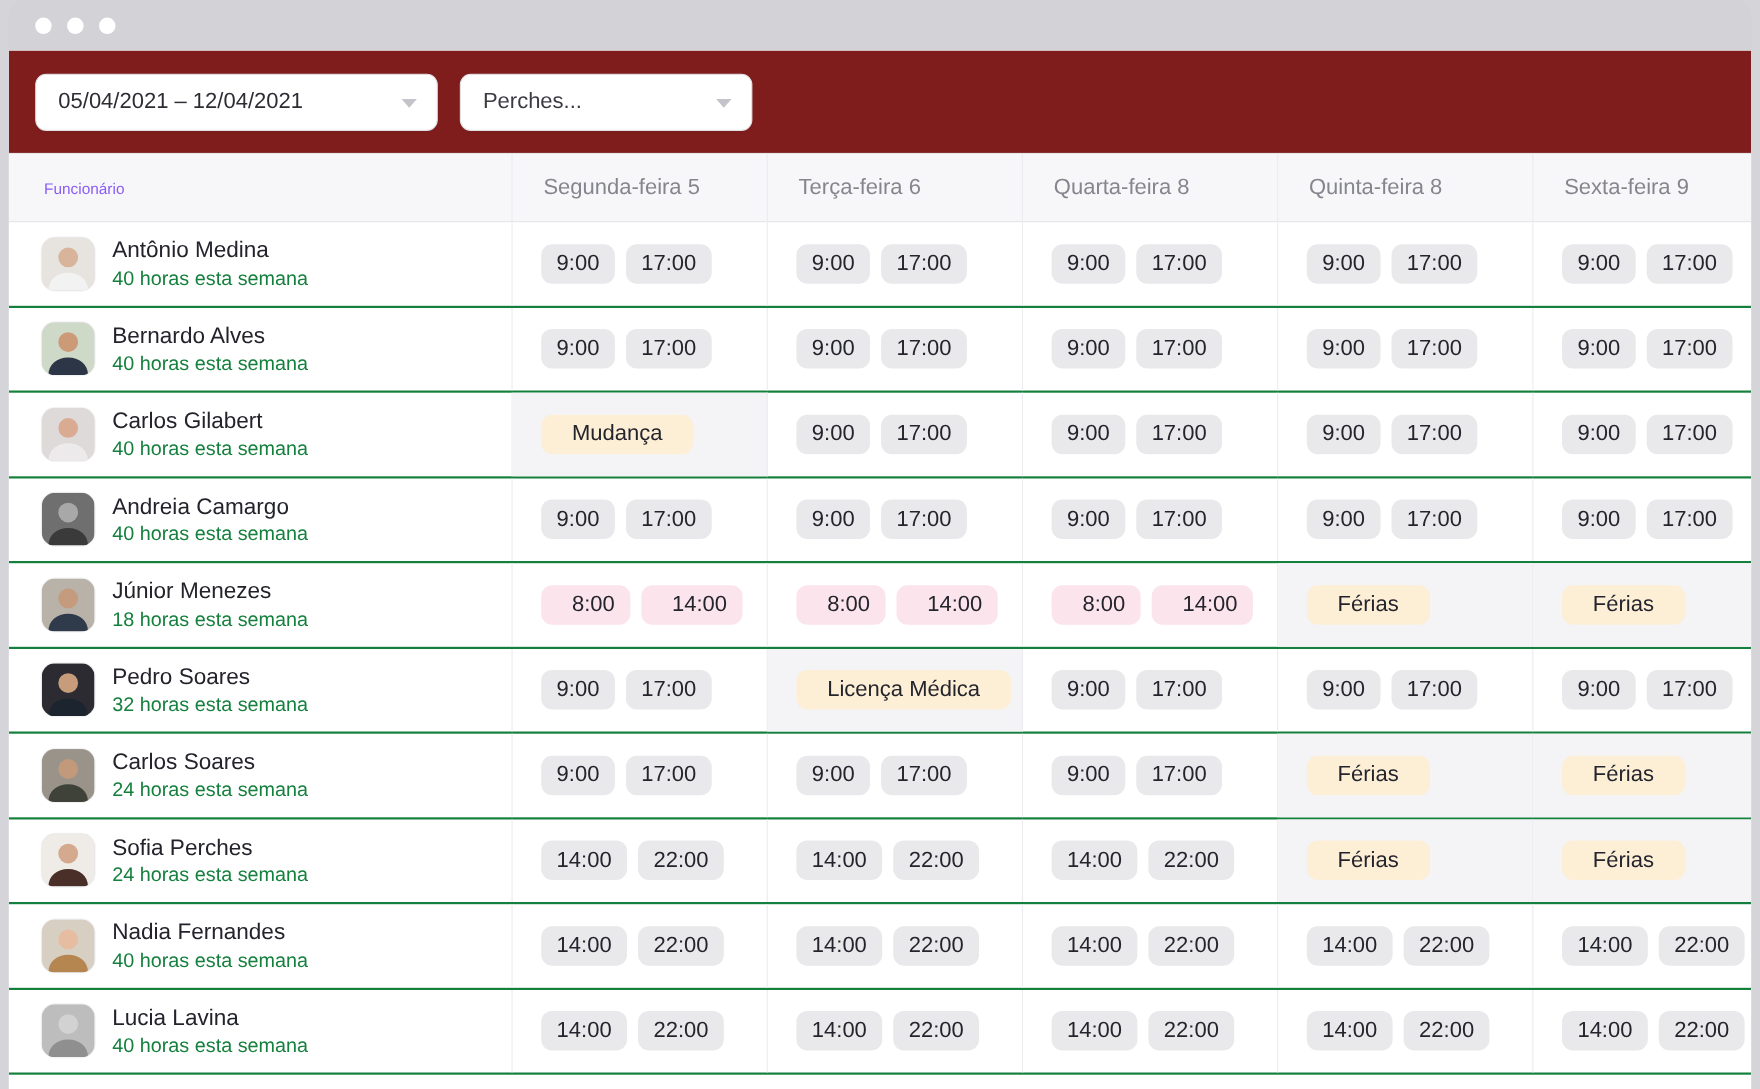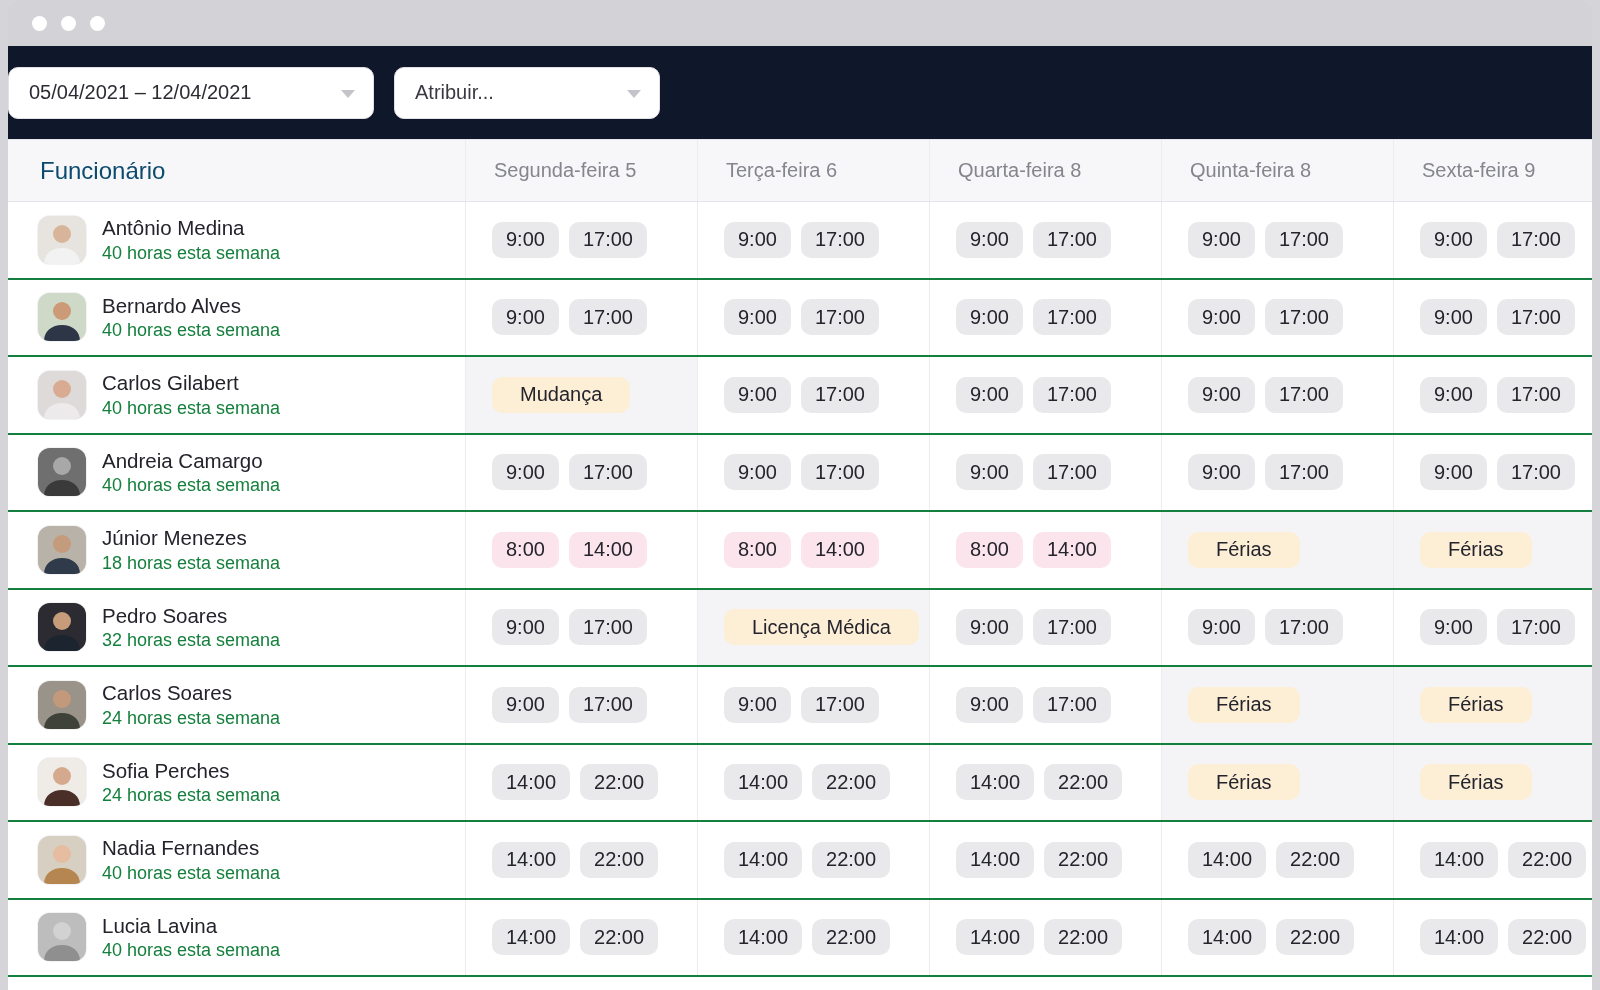--- a/index.html
+++ b/index.html
@@ -50,25 +50,25 @@
     width: 1584px;
     height: 944px;
     background: #ffffff;
     overflow: hidden;
   }
 
   
   .toolbar {
     position: relative;
     height: 94px;
-    background: #0f172a;
+    background: #7f1d1d;
     border-bottom: 1px solid #e6e6ea;
     display: flex;
     align-items: center;
-    padding: 0 24px 0 0;
+    padding: 0 24px 0 24px;
     gap: 20px;
   }
 
   .select {
     position: relative;
     height: 52px;
     background: #ffffff;
     border: 1px solid #e2e2e6;
     border-radius: 10px;
     display: flex;
@@ -147,22 +147,22 @@
 
   .cell-emp {
     flex: 0 0 458px;
     display: flex;
     align-items: center;
     padding-left: 30px;
     gap: 16px;
     border-right: 1px solid #ececf0;
   }
   .row.head .cell-emp {
-    font-size: 24px;
-    color: #0c4a6e;
+    font-size: 14px;
+    color: #8b5cf6;
     padding-left: 32px;
   }
 
   .avatar {
     flex: 0 0 48px;
     width: 48px;
     height: 48px;
     border-radius: 12px;
     overflow: hidden;
     background: #dcdce2;
@@ -206,21 +206,21 @@
     align-items: center;
     justify-content: center;
     height: 36px;
     padding: 0 14px;
     border-radius: 10px;
     font-size: 20px;
     color: #24242c;
     white-space: nowrap;
   }
   .pill.gray { background: #e9e9ec; }
-  .pill.pink { background: #fce4ec; }
+  .pill.pink { background: #fce4ec; padding-left: 28px; }
   .pill.cream { background: #fdeed6; padding: 0 28px; }
 
   
   .grid .row > .cell-day:last-child { flex: 0 0 232px; }
 </style>
 </head>
 <body>
 
 <div class="window">
 
@@ -231,21 +231,21 @@
   </div>
 
   <div class="appbody">
 
     <div class="toolbar">
       <div class="select daterange">
         <span>05/04/2021 – 12/04/2021</span>
         <span class="caret"></span>
       </div>
       <div class="select filter">
-        <span>Atribuir...</span>
+        <span>Perches...</span>
         <span class="caret"></span>
       </div>
       <div class="spacer"></div>
     </div>
 
     <div class="grid">
       <div class="row head">
         <div class="cell-emp">Funcionário</div>
         <div class="cell-day">Segunda-feira 5</div>
         <div class="cell-day">Terça-feira 6</div>

